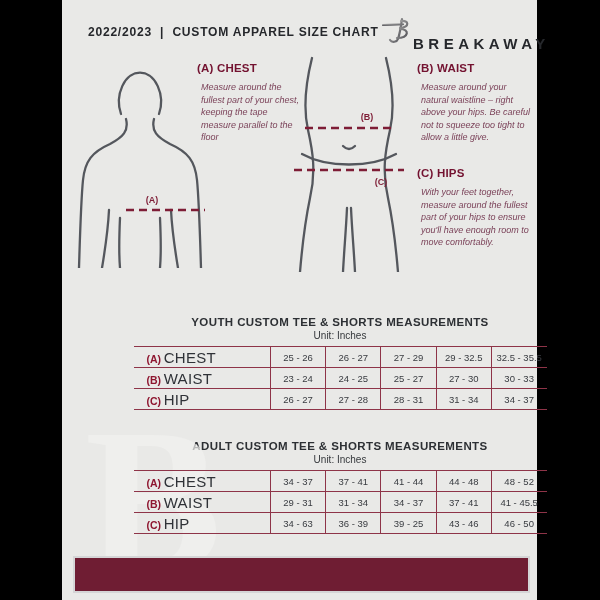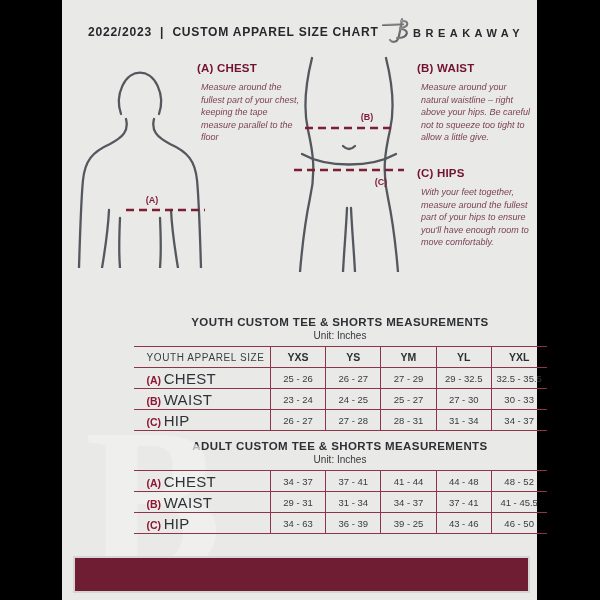--- a/index.html
+++ b/index.html
@@ -8,21 +8,21 @@
   .letterbox{position:absolute;top:0;height:600px;background:#000;}
   #letterbox-left{left:0;width:62px;}
   #letterbox-right{left:537px;width:63px;}
   #content{position:absolute;left:62px;top:0;width:475px;height:600px;background:#e9e9e7;}
 
   
   #hdr-title{position:absolute;left:26px;top:24px;font-size:13px;font-weight:bold;
     color:#26282c;letter-spacing:.8px;transform:scaleX(.93);transform-origin:left top;
     white-space:pre;}
   #logo{position:absolute;left:320px;top:16px;}
-  #brand{position:absolute;left:351px;top:27px;font-size:11px;font-weight:bold;
+  #brand{position:absolute;left:351px;top:35px;font-size:15px;font-weight:bold;
     letter-spacing:4.5px;color:#26282c;}
 
   
   .fig{position:absolute;}
   #fig-torso{left:12px;top:56px;}
   #fig-lower{left:229px;top:56px;}
   .outline{fill:none;stroke:#54575d;stroke-width:2.3;stroke-linecap:round;}
   .dash{stroke:#7e1d36;stroke-width:2.4;stroke-dasharray:8 5;fill:none;}
   .measure-label{fill:#7e1d36;font-size:9px;font-weight:bold;
     font-family:"Liberation Sans",sans-serif;}
@@ -136,28 +136,20 @@
       <table class="size-table">
         <colgroup>
             <col class="c-label">
             <col class="c-size">
             <col class="c-size">
             <col class="c-size">
             <col class="c-size">
             <col class="c-size">
           </colgroup>
         <tbody>
-            <tr class="head">
-          <td>YOUTH APPAREL SIZE</td>
-          <td>YXS</td>
-          <td>YS</td>
-          <td>YM</td>
-          <td>YL</td>
-          <td>YXL</td>
-        </tr>
         <tr>
           <td><span class="row-key">(A)</span> <span class="row-name">CHEST</span></td>
           <td>25 - 26</td>
           <td>26 - 27</td>
           <td>27 - 29</td>
           <td>29 - 32.5</td>
           <td>32.5 - 35.5</td>
         </tr>
         <tr>
           <td><span class="row-key">(B)</span> <span class="row-name">WAIST</span></td>

